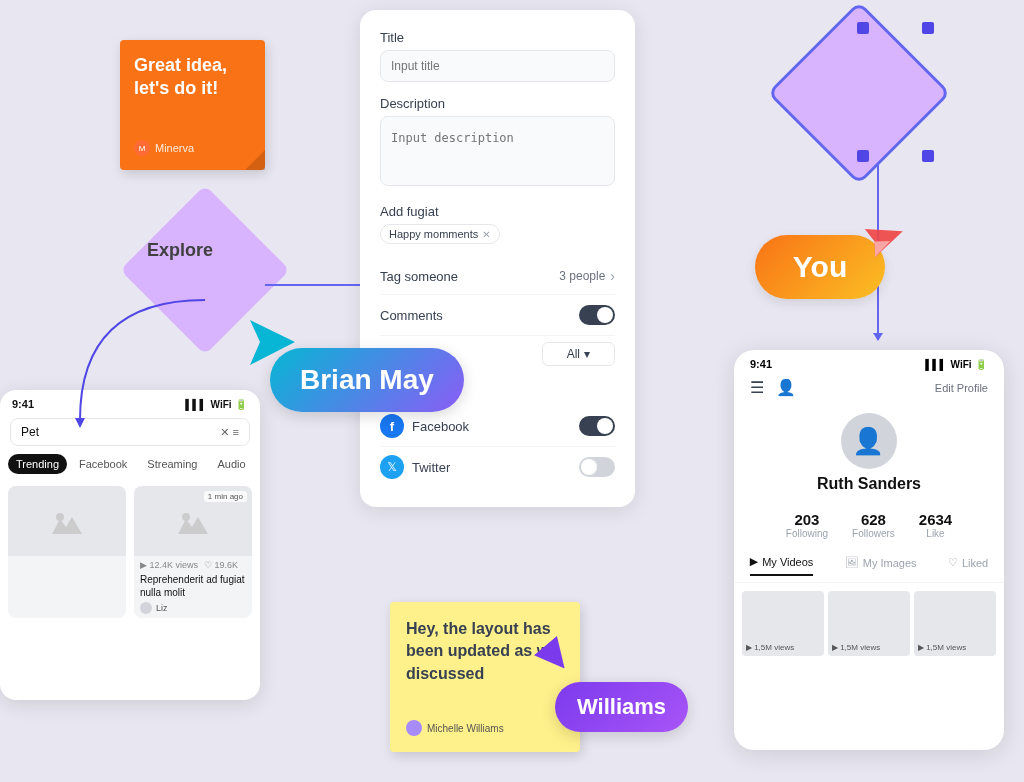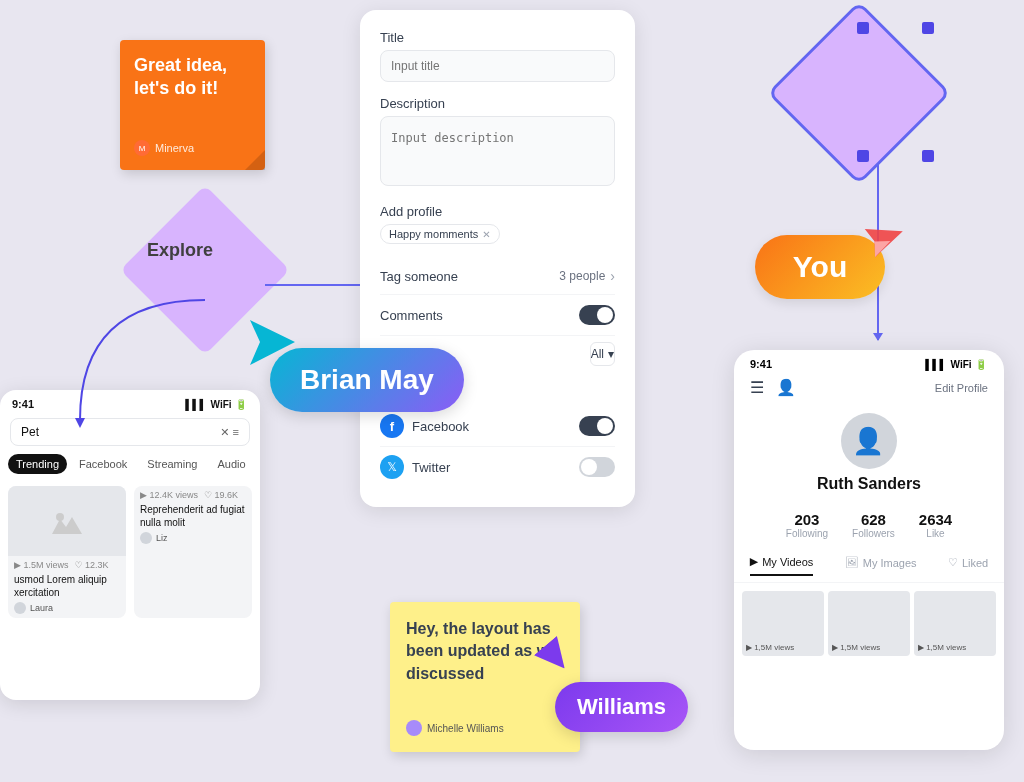--- a/index.html
+++ b/index.html
@@ -322,21 +322,21 @@
       left: 2px;
     }
     .select-dropdown {
       display: flex;
       align-items: center;
       gap: 4px;
       font-size: 12px;
       color: #374151;
       border: 1px solid #e5e7eb;
       border-radius: 6px;
-      padding: 4px 0;
+      padding: 4px 24px;
       cursor: pointer;
     }
     .also-post-section {
       margin-top: 10px;
     }
     .also-post-label {
       font-size: 11px;
       color: #9ca3af;
       margin-bottom: 8px;
     }
@@ -684,33 +684,29 @@
     <div class="mobile-tab">Audio</div>
   </div>
   <div class="mobile-content-grid">
     <div class="content-card">
       <div class="content-card-image">
         <svg width="30" height="25" viewBox="0 0 30 25">
             <path d="M0 25 L8 10 L14 18 L20 8 L30 25Z" fill="#ccc"></path>
             <circle cx="8" cy="8" r="4" fill="#ccc"></circle>
           </svg>
       </div>
-      <div class="content-card-info">
-        <div class="card-meta">
-          <span>▶ <span>1.5M views</span></span>
-          <span>♡ <span>12.3K</span></span>
-        </div>
-        <div class="card-title">usmod Lorem aliquip xercitation</div>
-        <div class="card-author">
-          <div class="card-author-dot"></div>
-          <span>Laura</span>
-        </div>
+    </div>
+    <div class="content-card">
+      <div class="content-card-image" style="position:relative;">
+        <div style="position:absolute;top:5px;right:5px;font-size:8px;color:#555;background:rgba(255,255,255,0.8);padding:1px 4px;border-radius:3px;">1 min ago</div>
+        <svg width="30" height="25" viewBox="0 0 30 25">
+            <path d="M0 25 L8 10 L14 18 L20 8 L30 25Z" fill="#ccc"></path>
+            <circle cx="8" cy="8" r="4" fill="#ccc"></circle>
+          </svg>
       </div>
-    </div>
-    <div class="content-card">
       <div class="content-card-info">
         <div class="card-meta">
           <span>▶ <span>12.4K views</span></span>
           <span>♡ <span>19.6K</span></span>
         </div>
         <div class="card-title">Reprehenderit ad fugiat nulla molit</div>
         <div class="card-author">
           <div class="card-author-dot"></div>
           <span>Liz</span>
         </div>
@@ -722,21 +718,21 @@
 <div class="form-card">
   <div class="form-group">
     <div class="form-label">Title</div>
     <input class="form-input" type="text" placeholder="Input title" style="">
   </div>
   <div class="form-group">
     <div class="form-label">Description</div>
     <textarea class="form-textarea" placeholder="Input description" style=""></textarea>
   </div>
   <div class="form-group">
-    <div class="form-label">Add profile</div>
+    <div class="form-label">Add fugiat</div>
     <div class="hashtag-chip">
       <span>Happy momments</span>
       <span class="hashtag-x">✕</span>
     </div>
   </div>
   <div class="form-row">
     <span class="form-row-label">Tag someone</span>
     <span class="form-row-value">
       <span>3 people</span>
       <span style="font-size:14px;color:#9ca3af;">›</span>

